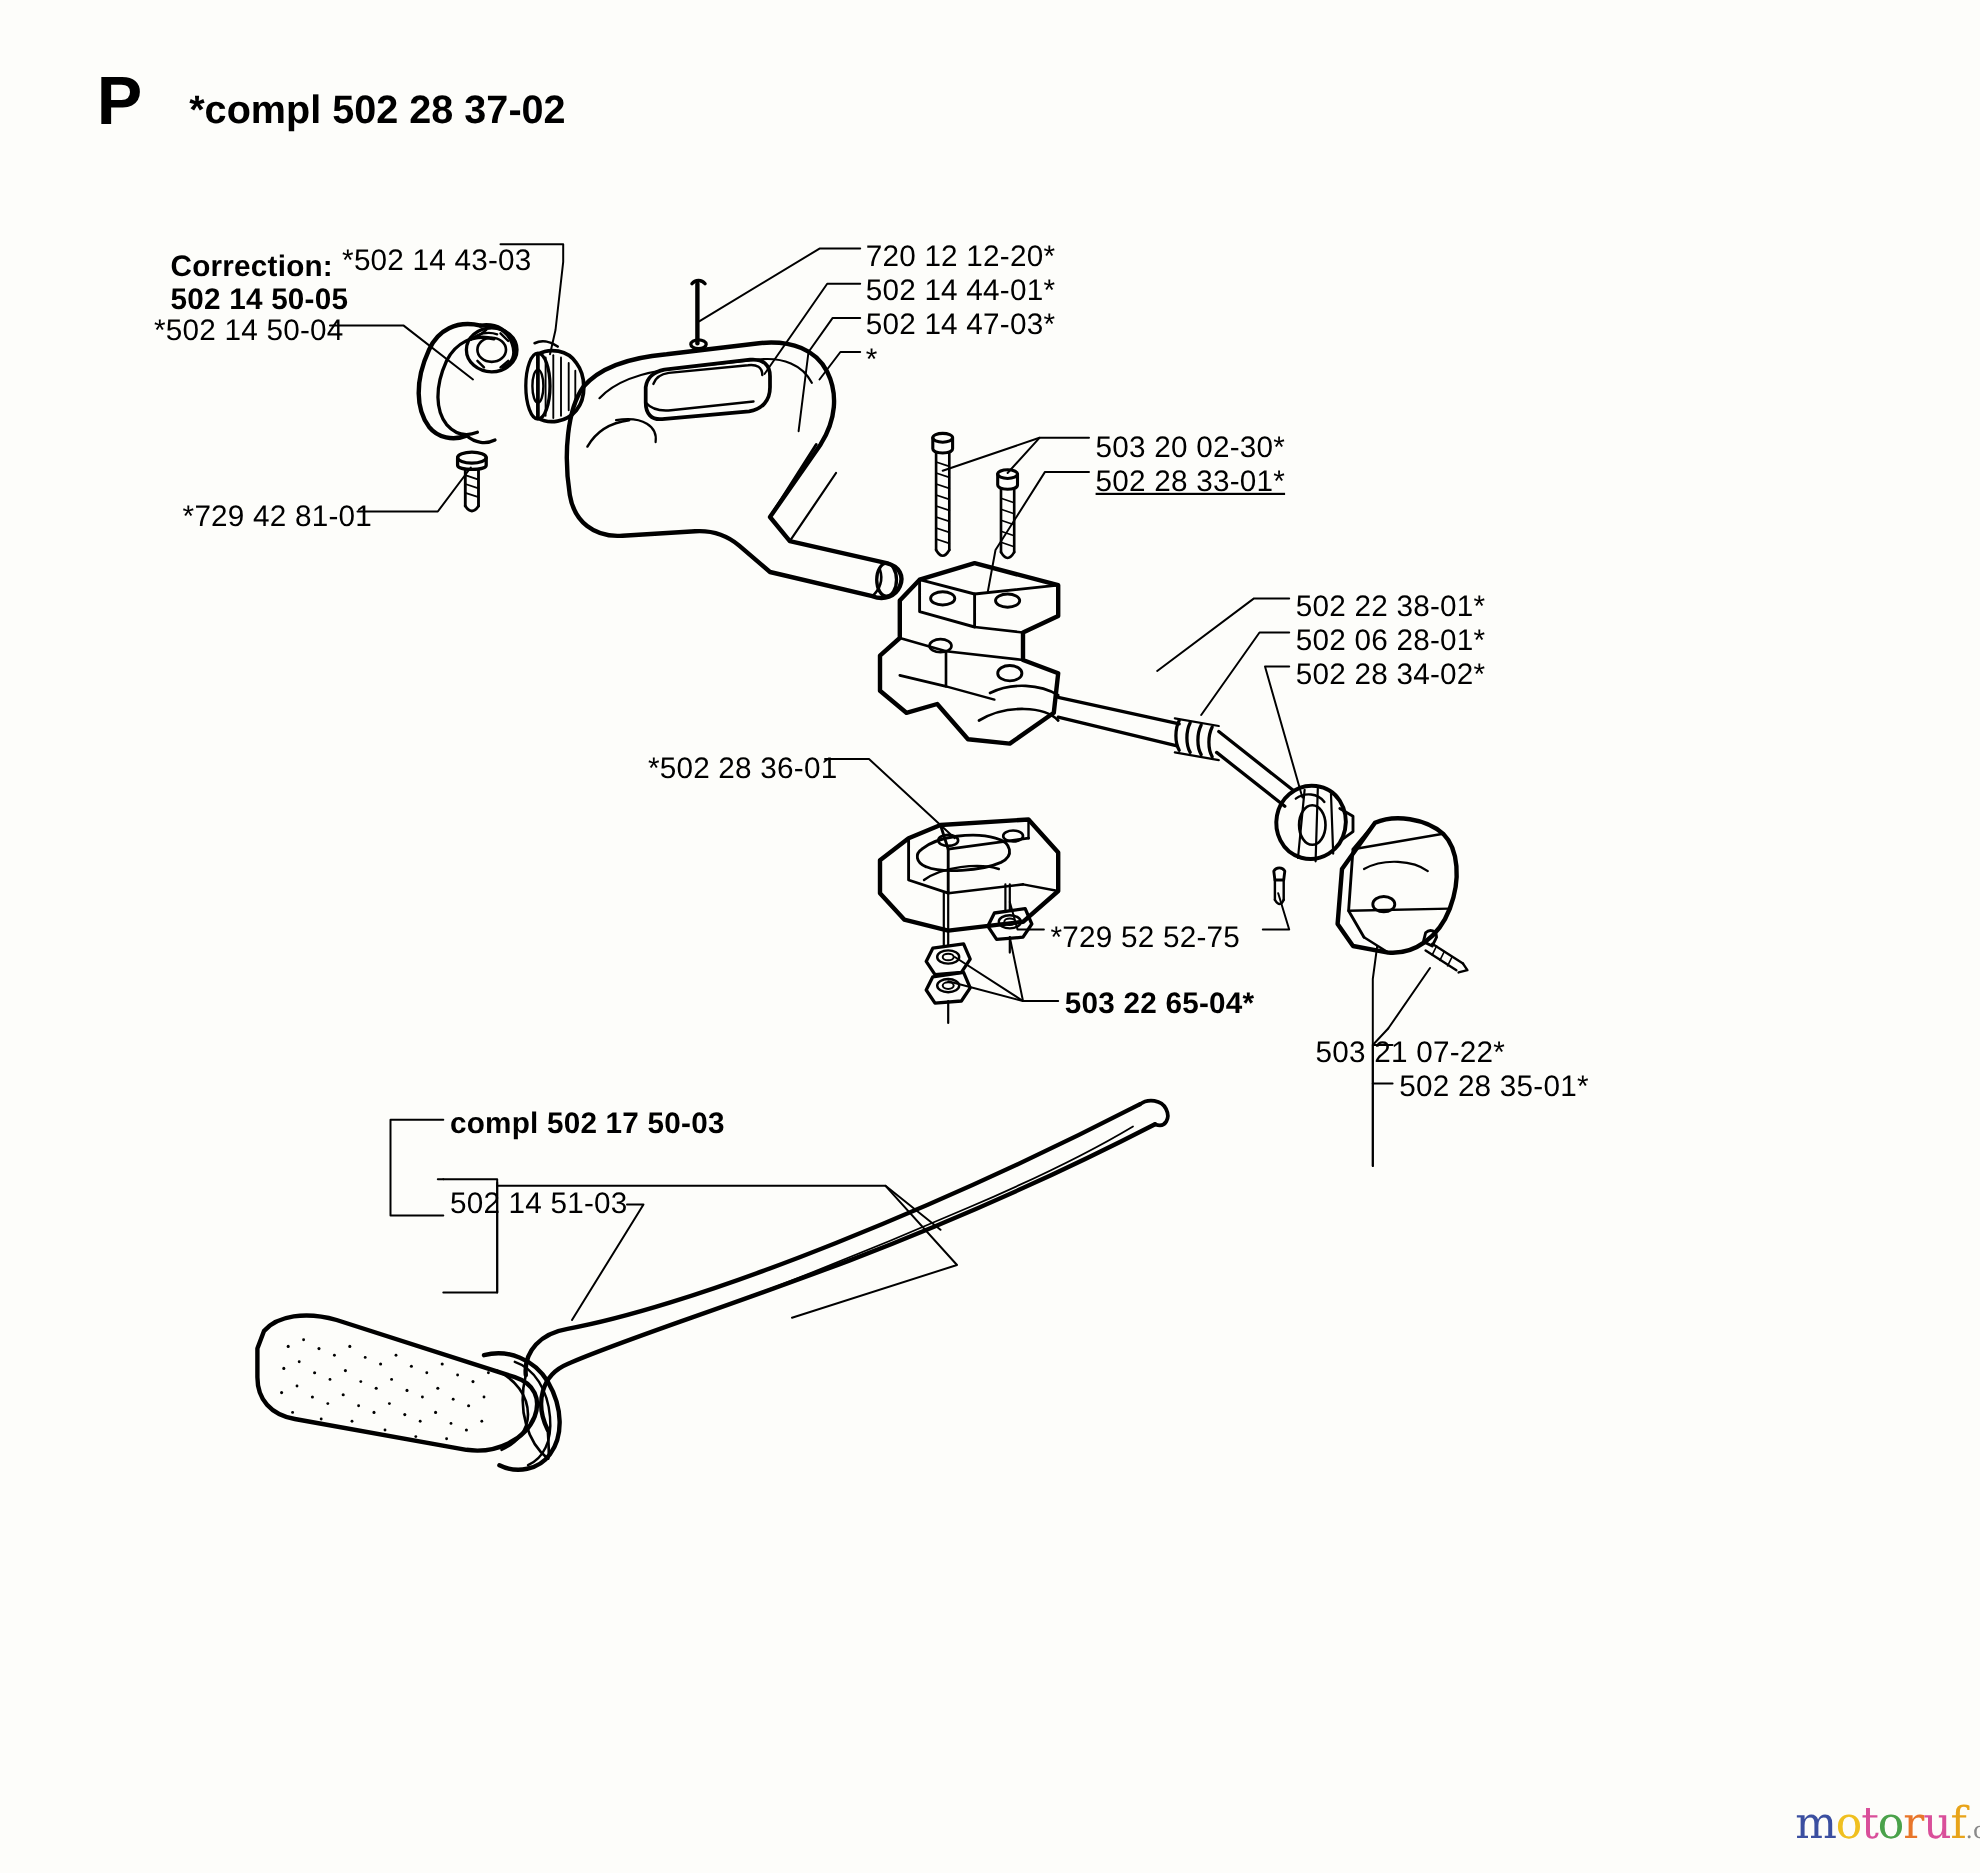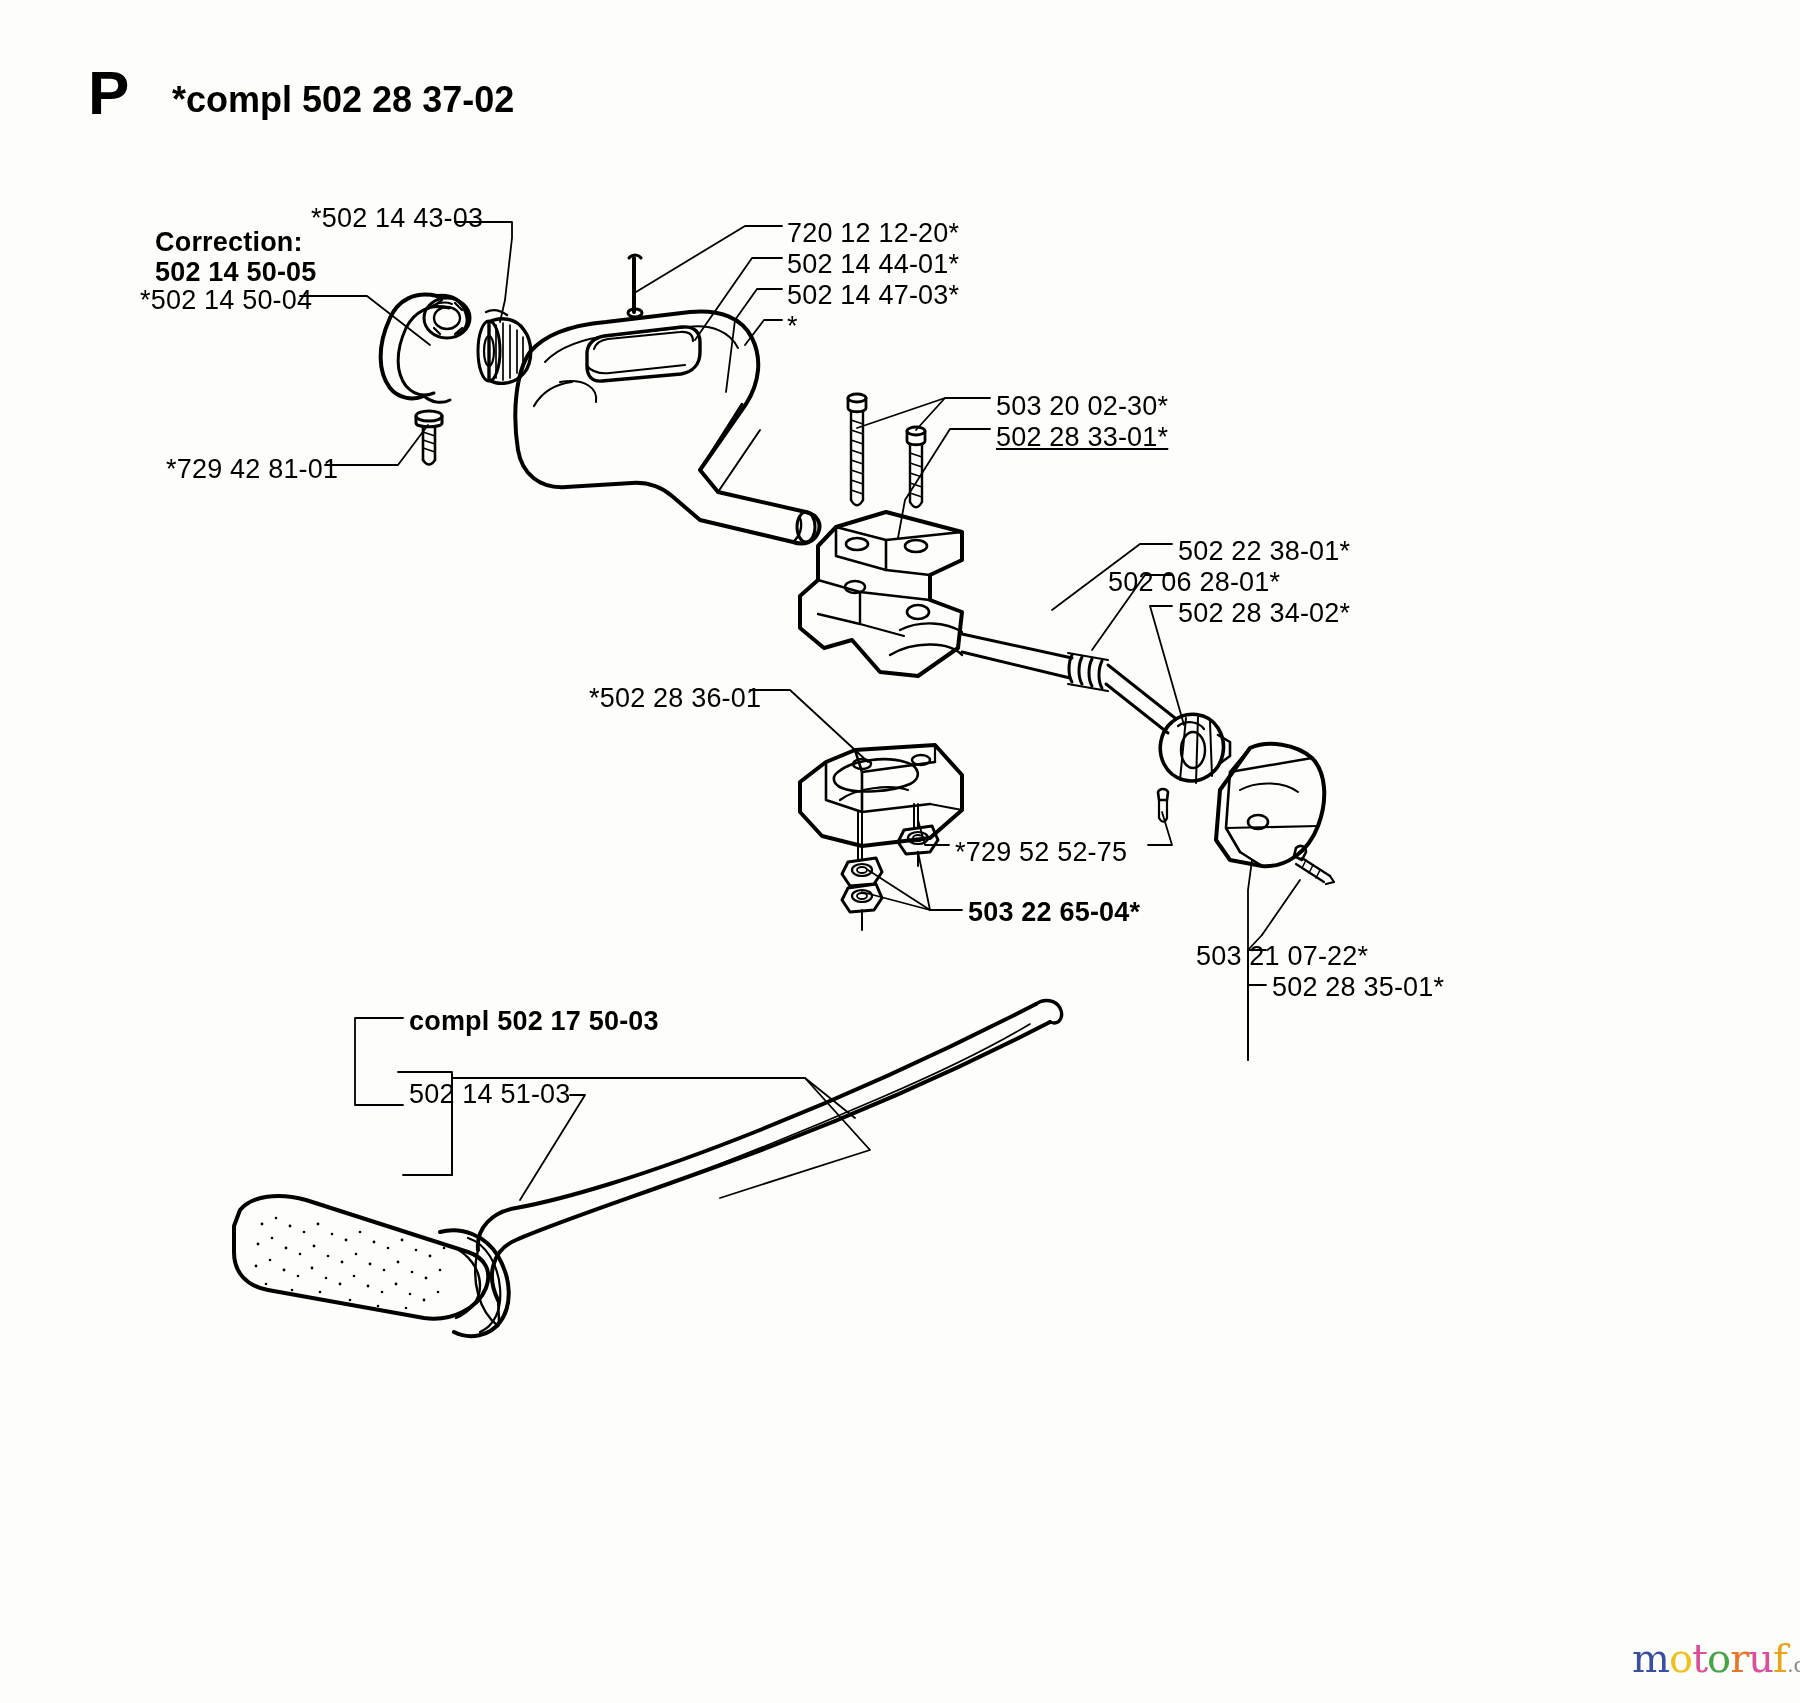--- a/index.html
+++ b/index.html
@@ -409,31 +409,31 @@
       <path d="M1036 1004 C1044 998 1056 1000 1060 1008
                C1064 1016 1060 1026 1050 1022" stroke-width="3.4"></path>
 
       <path d="M560 1222 C640 1196 760 1150 880 1098 C950 1068 1000 1042 1030 1024" stroke-width="1.6"></path>
 
       <path d="M478 1250 C470 1282 480 1312 498 1326 C500 1328 498 1302 498 1300" stroke-width="2.4"></path>
     </g>
   </svg>
 
   <div id="labels-layer">
-      <div class="lbl" style="left: 311px; top: 204px;">*502 14 43-03</div>
+      <div class="lbl" style="left: 311px; top: 222px;">*502 14 43-03</div>
       <div class="lbl" style="left: 140px; top: 286px;">*502 14 50-04</div>
       <div class="lbl" style="left: 166px; top: 455px;">*729 42 81-01</div>
       <div class="lbl" style="left: 787px; top: 219px;">720 12 12-20*</div>
       <div class="lbl" style="left: 787px; top: 250px;">502 14 44-01*</div>
       <div class="lbl" style="left: 787px; top: 281px;">502 14 47-03*</div>
       <div class="lbl" style="left: 787px; top: 312px;">*</div>
       <div class="lbl" style="left: 996px; top: 392px;">503 20 02-30*</div>
       <div class="lbl" style="left: 996px; top: 423px; text-decoration: underline;">502 28 33-01*</div>
       <div class="lbl" style="left: 1178px; top: 537px;">502 22 38-01*</div>
-      <div class="lbl" style="left: 1108px; top: 568px;">502 06 28-01*</div>
+      <div class="lbl" style="left: 1178px; top: 568px;">502 06 28-01*</div>
       <div class="lbl" style="left: 1178px; top: 599px;">502 28 34-02*</div>
       <div class="lbl" style="left: 589px; top: 684px;">*502 28 36-01</div>
       <div class="lbl" style="left: 955px; top: 838px;">*729 52 52-75</div>
       <div class="lbl" style="left: 968px; top: 898px; font-weight: bold;">503 22 65-04*</div>
       <div class="lbl" style="left: 1196px; top: 942px;">503 21 07-22*</div>
       <div class="lbl" style="left: 1272px; top: 973px;">502 28 35-01*</div>
       <div class="lbl bold" style="left: 409px; top: 1007px;">compl 502 17 50-03</div>
       <div class="lbl" style="left: 409px; top: 1080px;">502 14 51-03</div>
     </div>
 

